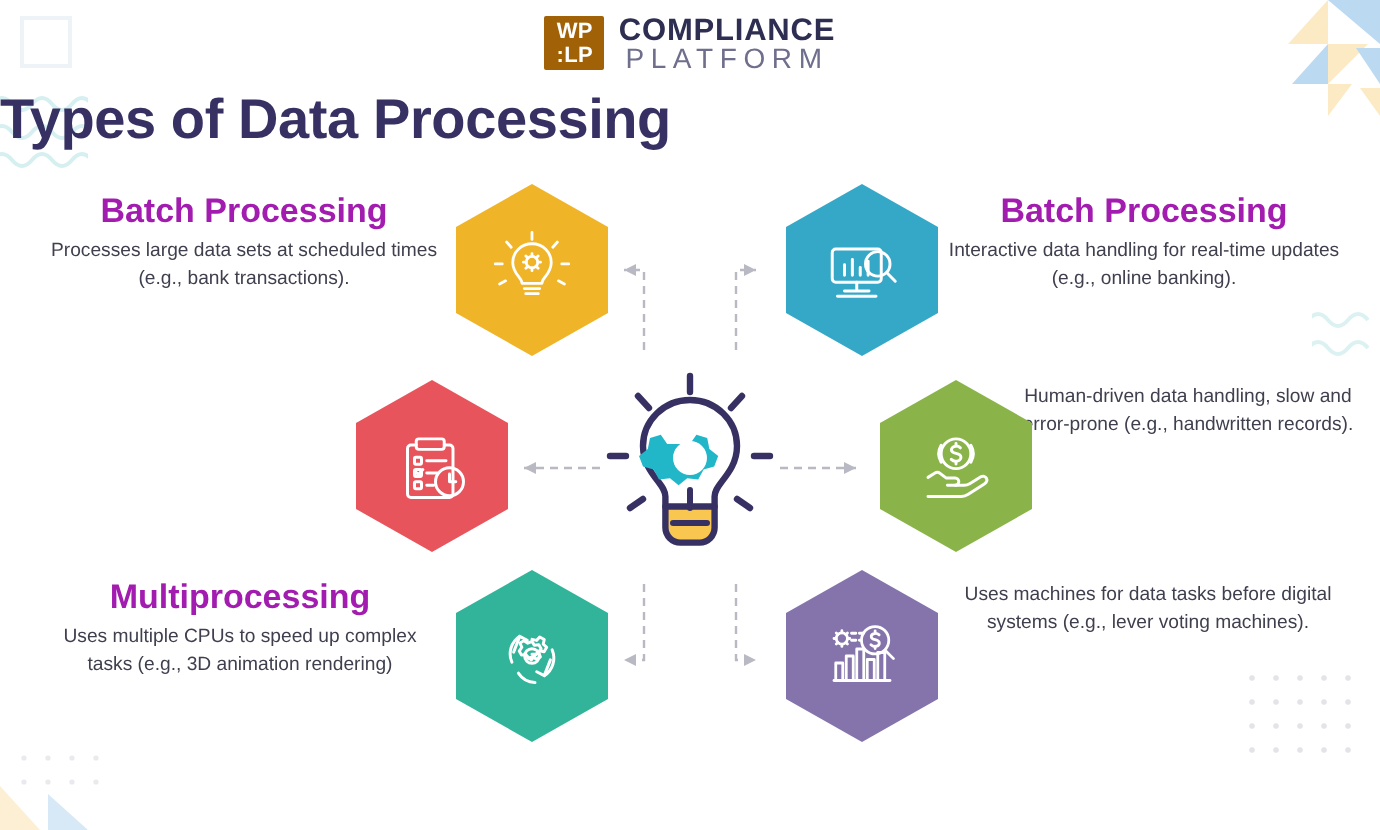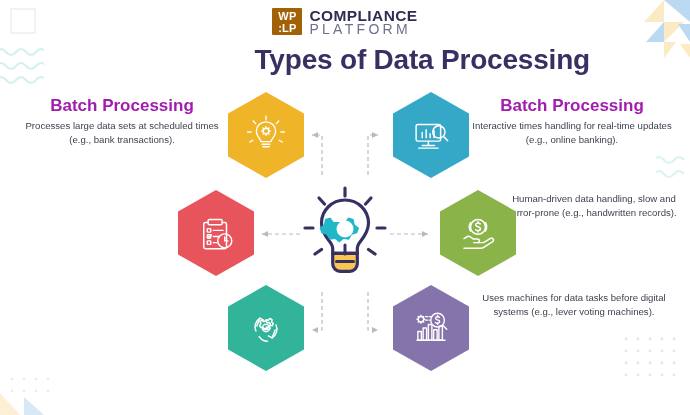--- a/index.html
+++ b/index.html
@@ -35,33 +35,33 @@
     width: 30px; height: 27px;
     background: #a16207;
     display: flex; flex-direction: column;
     align-items: center; justify-content: center;
     border-radius: 1px;
   }
   .logo-mark .l1, .logo-mark .l2 {
     color: #ffffff; font-weight: 700; font-size: 11px;
     line-height: 12px; letter-spacing: .2px;
   }
-  .logo-text { display: flex; flex-direction: column; justify-content: center; }
+  .logo-text { display: flex; flex-direction: column; justify-content: center; text-align: center; }
   .logo-text .t1 {
     color: #2e2d52; font-weight: 700; font-size: 15.5px;
     letter-spacing: .4px; line-height: 15px;
   }
   .logo-text .t2 {
     color: #6f6e8c; font-weight: 400; font-size: 14px;
     letter-spacing: 3.3px; line-height: 12px;
   }
 
   .page-title {
     position: absolute; top: 44px; left: 0; width: 590px;
-    text-align: right;
+    text-align: left;
     font-size: 28px; font-weight: 700; color: #373163;
     letter-spacing: -0.2px;
   }
 
   
   .block { position: absolute; }
   .block .bt {
     font-size: 17px; font-weight: 700; color: #a21caf;
     line-height: 16px; margin-bottom: 5px;
   }
@@ -212,24 +212,28 @@
       <polygon points="428,234 422,231 422,237"></polygon>
     </g>
   </svg>
 
   <div class="block left blk-batch">
     <div class="bt">Batch Processing</div>
     <div class="bd">Processes large data sets at scheduled times (e.g., bank transactions).</div>
   </div>
 
 
+  <div class="block left blk-multi">
+    <div class="bt">Multiprocessing</div>
+    <div class="bd">Uses multiple CPUs to speed up complex tasks (e.g., 3D animation rendering)</div>
+  </div>
 
   <div class="block right blk-online">
     <div class="bt">Batch Processing</div>
-    <div class="bd">Interactive times handling for real-time updates (e.g., online banking).</div>
+    <div class="bd">Interactive data handling for real-time updates (e.g., online banking).</div>
   </div>
 
   <div class="block right blk-manual">
     <div class="bd">Human-driven data handling, slow and error-prone (e.g., handwritten records).</div>
   </div>
 
   <div class="block right blk-mech">
     <div class="bd">Uses machines for data tasks before digital systems (e.g., lever voting machines).</div>
   </div>
 

